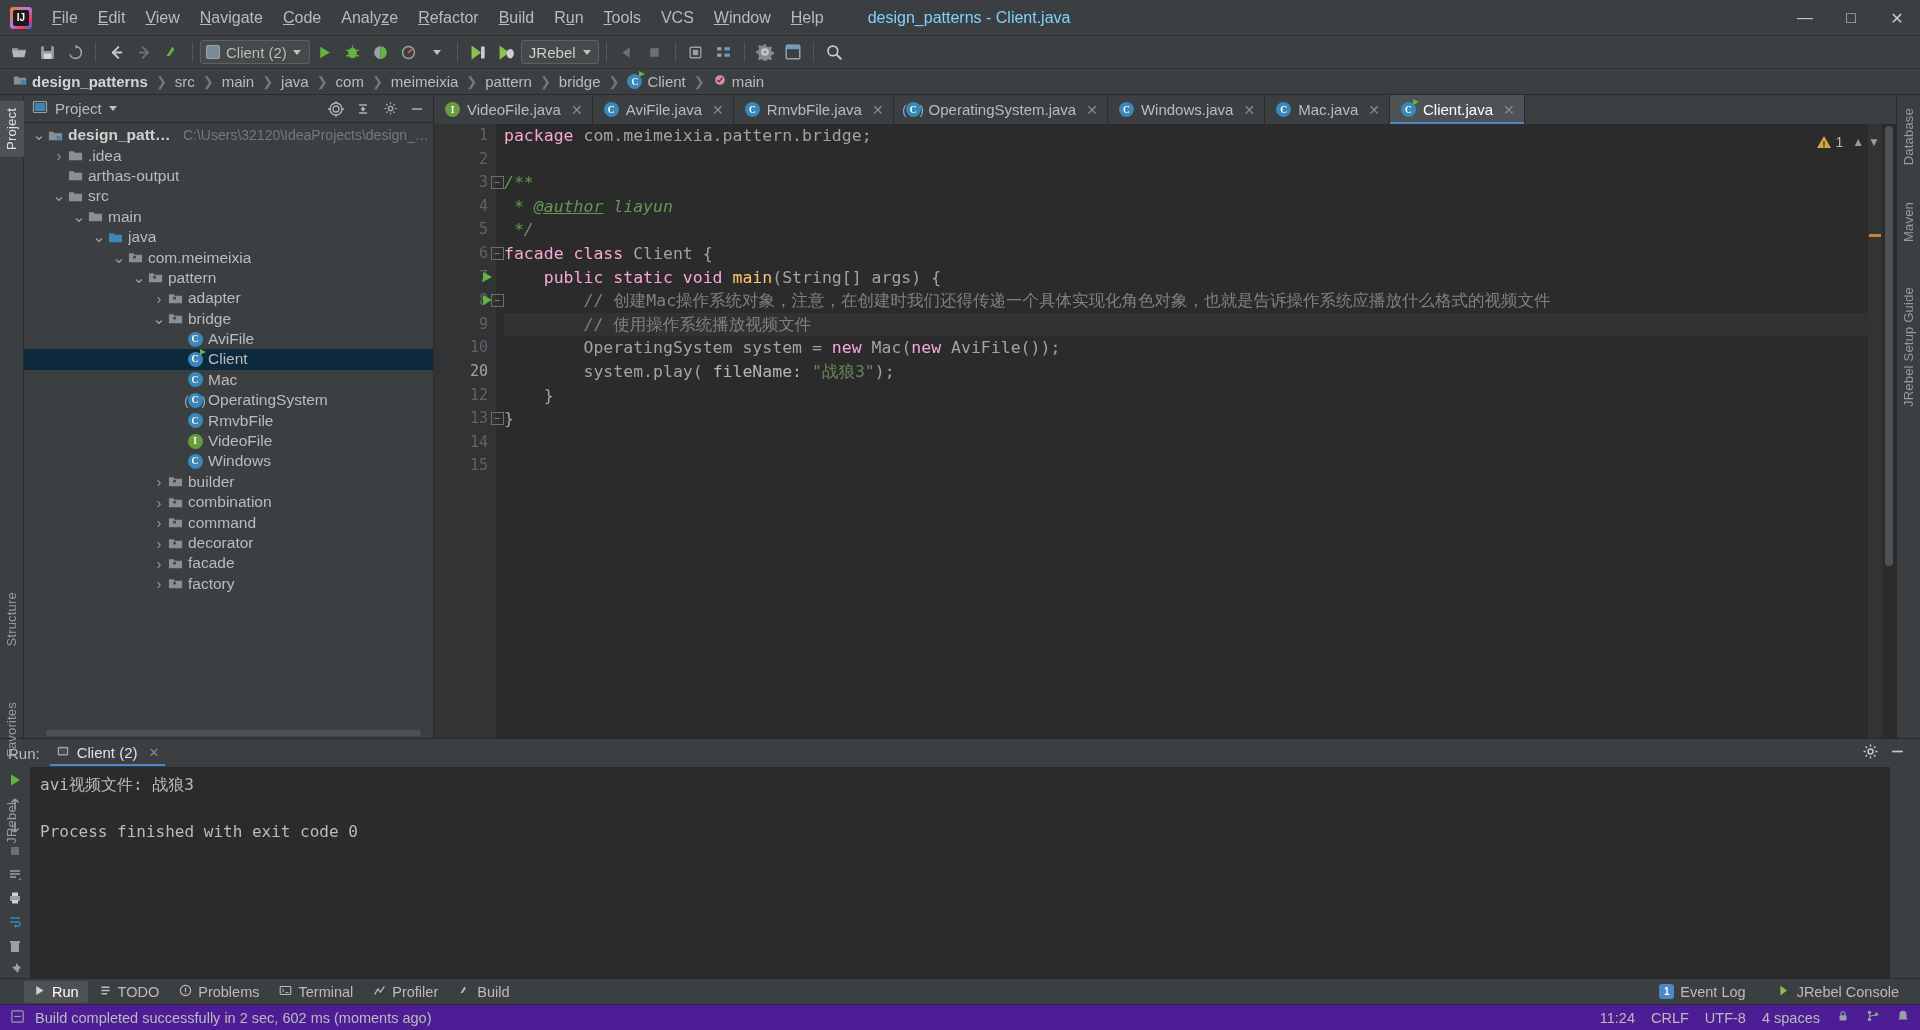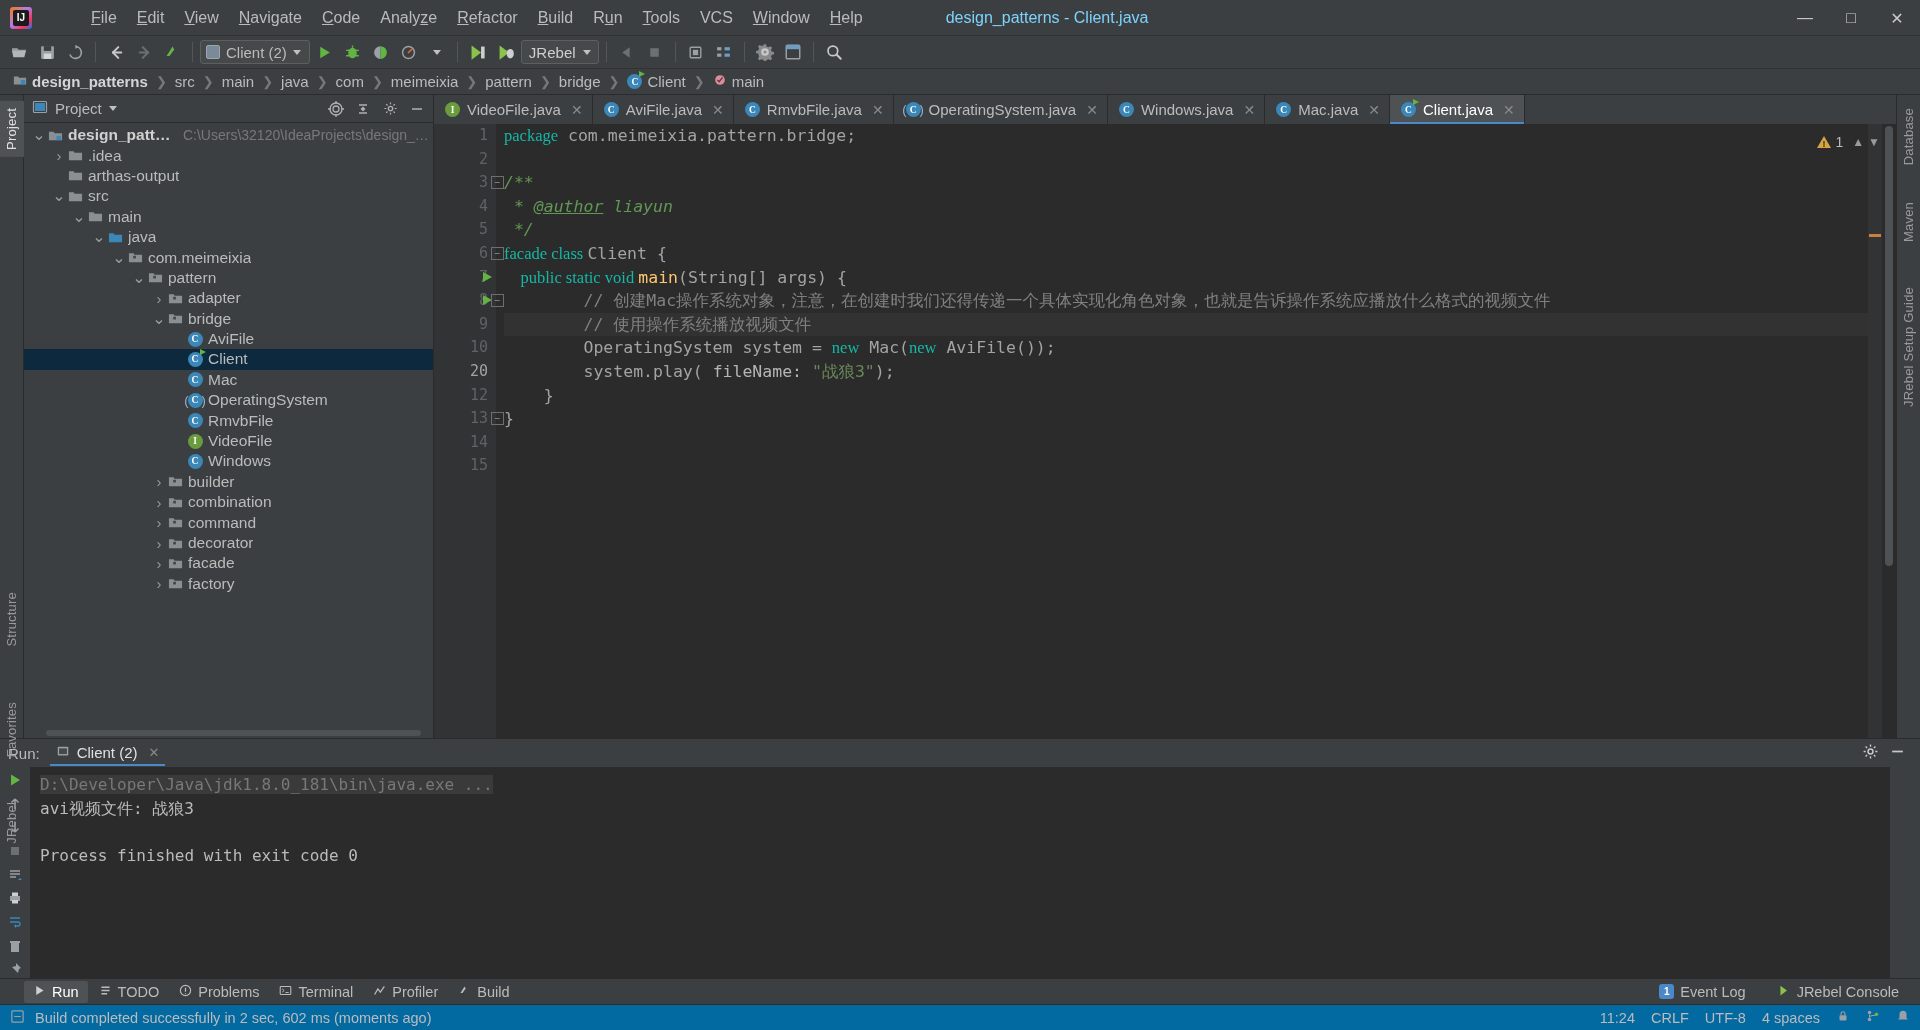--- a/index.html
+++ b/index.html
@@ -9,21 +9,21 @@
     color:#bbbbbb;
     font-family:"Liberation Sans", sans-serif;
     font-size:16px;
     -webkit-font-smoothing:antialiased;
   }
   .ide { position:relative; width:1920px; height:1030px; display:flex; flex-direction:column; }
 
   
   .titlebar {
     height:36px; background:#3c3f41; display:flex; align-items:center;
-    flex:0 0 36px; position:relative; border-bottom:1px solid #323232;gap:39px;
+    flex:0 0 36px; position:relative; border-bottom:1px solid #323232;
   }
   .logo { width:26px; height:26px; margin:0 8px 0 8px; position:relative; flex:0 0 26px; }
   .logo .sq { position:absolute; inset:2px; background:linear-gradient(135deg,#f97a12 0%,#b07ee7 45%,#fe315d 75%,#087cfa 100%); border-radius:3px;}
   .logo .ij { position:absolute; left:5px; top:5px; width:16px; height:16px; background:#1b1b1b; border-radius:2px;
               color:#fff; font-size:10px; font-weight:bold; text-align:center; line-height:16px; font-family:"Liberation Sans",sans-serif;}
   .menubar { display:flex; align-items:center; height:36px; }
   .menubar .mi {
     padding:4px 10px; color:#bbbbbb; font-size:16px; cursor:default; white-space:nowrap;
   }
   .menubar .mi u { text-decoration:underline; }
@@ -105,21 +105,21 @@
 
   
   .editorwrap { flex:1 1 auto; display:flex; min-height:0; position:relative; background:#2b2b2b;}
   .gutter { width:62px; flex:0 0 62px; background:#313335; position:relative; }
   .lineno { height:23.6px; line-height:23.6px; text-align:right; padding-right:8px;
             color:#606366; font-family:"DejaVu Sans Mono", monospace; font-size:15px;}
   .code { flex:1 1 auto; position:relative; overflow:hidden; padding-left:8px;
           font-family:"DejaVu Sans Mono", monospace; font-size:16.5px; }
   .cl { height:23.6px; line-height:23.6px; white-space:pre; color:#a9b7c6;}
   .cl.cur { background:#323232; }
-  .kw { color:#14b8a6;font-family:Liberation Serif, serif; }
+  .kw { color:#f9a8d4; }
   .str { color:#6a8759; }
   .cmt { color:#808080; }
   .doc { color:#629755; font-style:italic;}
   .docTag { color:#629755; font-style:italic; text-decoration:underline;}
   .docTagHi { color:#629755; font-style:italic; text-decoration:underline; background:#5c5c3f;}
   .param { color:#b5b5b5; }
   .ident { color:#a3a3a3; }
   .meth { color:#ffc66d; }
 
   .marker-lane { position:absolute; right:14px; top:0; bottom:0; width:14px; background:#313335;}
@@ -145,21 +145,21 @@
   .rp-right { width:30px; flex:0 0 30px;}
 
   
   .bottomstrip { height:26px; flex:0 0 26px; background:#3c3f41; display:flex; align-items:center; padding-left:24px; gap:2px; border-top:1px solid #2b2b2b;}
   .bs { display:flex; align-items:center; gap:6px; padding:3px 9px; font-size:14.5px; color:#bbbbbb; border-radius:2px;}
   .bs.sel { background:#4e5254; color:#ffffff;}
   .bs-right { margin-left:auto; display:flex; align-items:center; gap:14px; padding-right:12px;}
   .badge { width:15px;height:15px;border-radius:3px;background:#4a88c7;color:#fff;font-size:10px;display:flex;align-items:center;justify-content:center;font-weight:bold;}
 
   
-  .statusbar { height:26px; flex:0 0 26px; background:#0369a1; display:flex; align-items:center; padding:0 10px; gap:10px; font-size:14.5px; color:#bbbbbb; border-top:1px solid #2b2b2b;}
+  .statusbar { height:26px; flex:0 0 26px; background:#4c1d95; display:flex; align-items:center; padding:0 10px; gap:10px; font-size:14.5px; color:#bbbbbb; border-top:1px solid #2b2b2b;}
   .sb-right { margin-left:auto; display:flex; align-items:center; gap:16px;}
 </style>
 </head>
 <body>
 
 <div class="ide">
 
   <div class="titlebar">
     <div class="logo">
       <div class="sq"></div>
@@ -833,21 +833,20 @@
               <rect x="3" y="3" width="10" height="2" fill="#9aa0a6"></rect>
             </svg>
           </span>
         <span class="ic">
             <svg width="16" height="16" viewBox="0 0 16 16">
               <path d="M9 2l5 5-2 1-1 4-3-3-4 4 4-4-3-3 4-1z" fill="#9aa0a6"></path>
             </svg>
           </span>
       </div>
       <div class="console" id="console">
-          <div class="ln cmd"><span class="hl">D:\Developer\Java\jdk1.8.0_181\bin\java.exe ...</span></div>
           <div class="ln">avi视频文件: 战狼3</div>
           <div class="ln">&nbsp;</div>
           <div class="ln">Process finished with exit code 0</div>
         </div>
       <div class="rp-right"></div>
     </div>
   </div>
 
   <div class="bottomstrip">
     <div class="bs sel">

